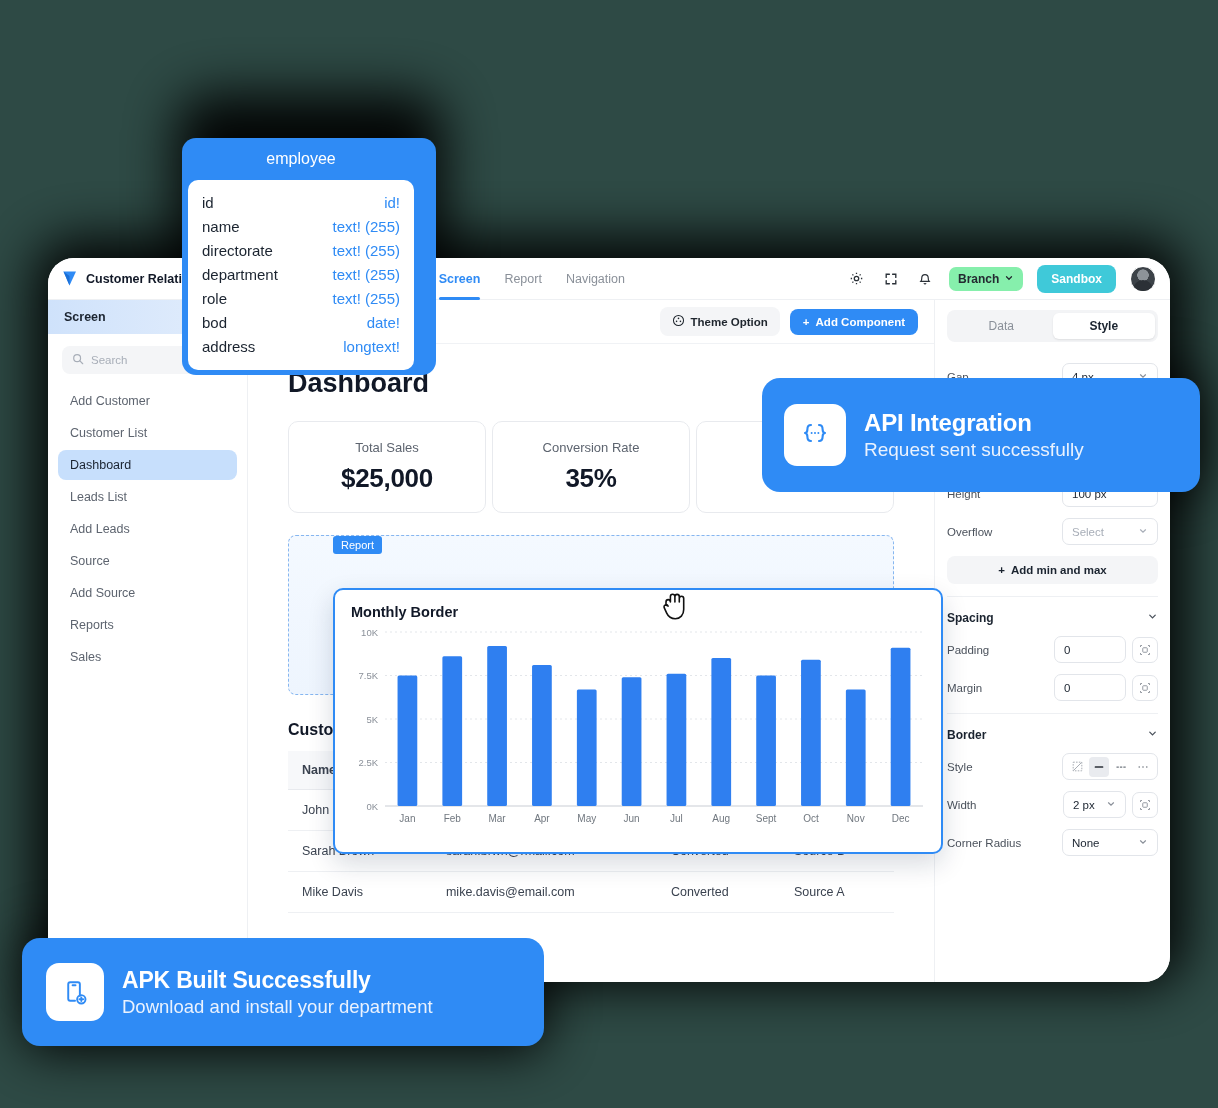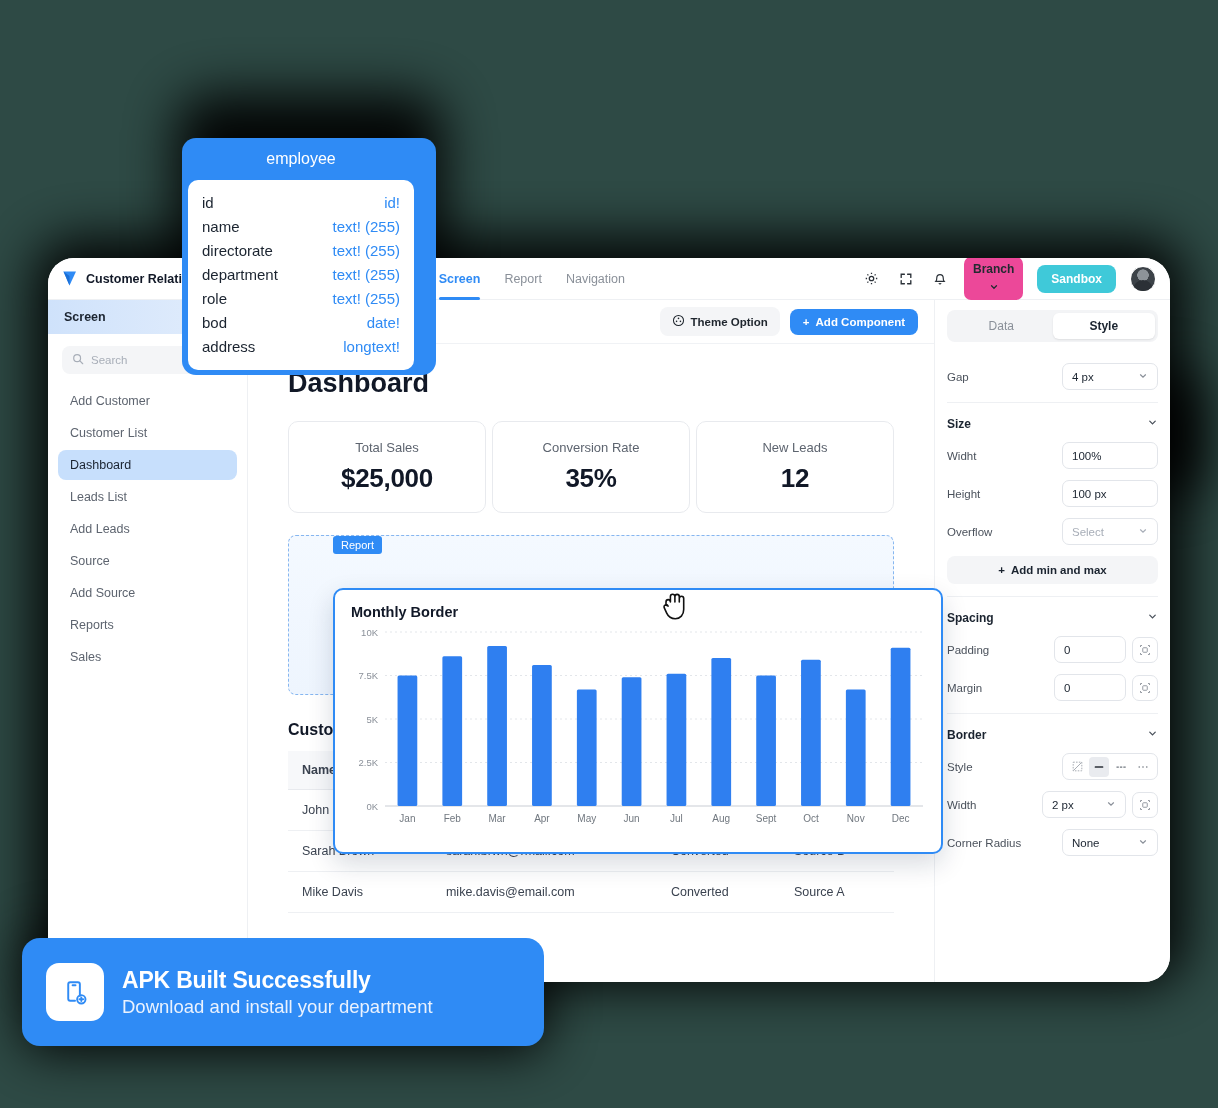--- a/index.html
+++ b/index.html
@@ -56,22 +56,22 @@
     content: ""; position: absolute; left: 0; right: 0; bottom: 0;
     height: 2.5px; background: #2f8bf5; border-radius: 2px;
   }
   .nav-right { margin-left: auto; display: flex; align-items: center; gap: 14px; }
   .icon-btn {
     width: 20px; height: 20px; display: flex; align-items: center; justify-content: center;
     color: #2b3138; cursor: pointer;
   }
   .branch-chip {
     display: flex; align-items: center; gap: 5px;
-    background: #ec4899; border-radius: 7px; padding: 5px 9px;
-    font-size: 12px; font-weight: 600; color: #242a31; cursor: pointer; flex-direction: column;
+    background: #86efac; border-radius: 7px; padding: 5px 9px;
+    font-size: 12px; font-weight: 600; color: #242a31; cursor: pointer;
   }
   .sandbox-btn {
     background: #3fc9d9; color: #fff; font-size: 12px; font-weight: 600;
     padding: 7px 14px; border-radius: 8px; cursor: pointer; border: none;
     font-family: inherit;
   }
   .avatar {
     width: 26px; height: 26px; border-radius: 50%; flex: none;
     background: radial-gradient(circle at 50% 34%, #8d9399 0 28%, #3c4248 30% 100%);
     border: 1.5px solid #fff; overflow: hidden; position: relative;
@@ -555,21 +555,21 @@
                     <circle cx="7" cy="7" r=".95"></circle>
                     <circle cx="11.4" cy="7" r=".95"></circle>
                 </svg>
               </span>
             </div>
           </div>
 
           <div class="sp-row">
             <span class="sp-label">Width</span>
             <div style="display:flex;align-items:center;gap:6px;">
-              <div class="sp-select" style="width:84px">
+              <div class="sp-select" style="width:63px">
                 <span>2 px</span>
                 <span>
                   <svg viewBox="0 0 12 12" width="10" height="10" fill="none" stroke="#8a9099" stroke-width="1.4" stroke-linecap="round">
                       <path d="M3 4.5L6 7.5L9 4.5"></path>
                     </svg>
                 </span>
               </div>
               <div class="sp-box-btn">
                 <svg viewBox="0 0 16 16" width="12" height="12" fill="none" stroke="#8a9099" stroke-width="1.2">
                   <path d="M2 4V2h2M12 2h2v2M14 12v2h-2M4 14H2v-2"></path>
@@ -671,20 +671,35 @@
         <span class="schema-field">bod</span>
         <span class="schema-type">date!</span>
       </div>
       <div class="schema-row">
         <span class="schema-field">address</span>
         <span class="schema-type">longtext!</span>
       </div>
     </div>
   </div>
 
+  <div class="toast toast-api">
+    <div class="toast-icon">
+      <svg viewBox="0 0 34 34" width="34" height="34" fill="none" stroke="#2f8bf5" stroke-width="2.1" stroke-linecap="round" stroke-linejoin="round">
+        <path d="M13 7c-3 0-3.6 1.4-3.6 4.2 0 2.5-.6 3.6-2.4 3.8 1.8.2 2.4 1.3 2.4 3.8 0 2.8.6 4.2 3.6 4.2"></path>
+        <path d="M21 7c3 0 3.6 1.4 3.6 4.2 0 2.5.6 3.6 2.4 3.8-1.8.2-2.4 1.3-2.4 3.8 0 2.8-.6 4.2-3.6 4.2"></path>
+        <circle cx="13.6" cy="15" r="1" fill="#2f8bf5" stroke="none"></circle>
+        <circle cx="17" cy="15" r="1" fill="#2f8bf5" stroke="none"></circle>
+        <circle cx="20.4" cy="15" r="1" fill="#2f8bf5" stroke="none"></circle>
+      </svg>
+    </div>
+    <div>
+      <div class="toast-title">API Integration</div>
+      <div class="toast-sub">Request sent successfully</div>
+    </div>
+  </div>
 
   <div class="toast toast-apk">
     <div class="toast-icon">
       <svg viewBox="0 0 32 32" width="31" height="31" fill="none" stroke="#2f8bf5" stroke-width="2" stroke-linecap="round" stroke-linejoin="round">
         <path d="M20.5 19.5V7.5a2 2 0 00-2-2h-8a2 2 0 00-2 2v15a2 2 0 002 2h5"></path>
         <path d="M13 8.6h3"></path>
         <circle cx="22" cy="23" r="4.3"></circle>
         <path d="M22 21.1v3.8M20.1 23h3.8"></path>
       </svg>
     </div>

